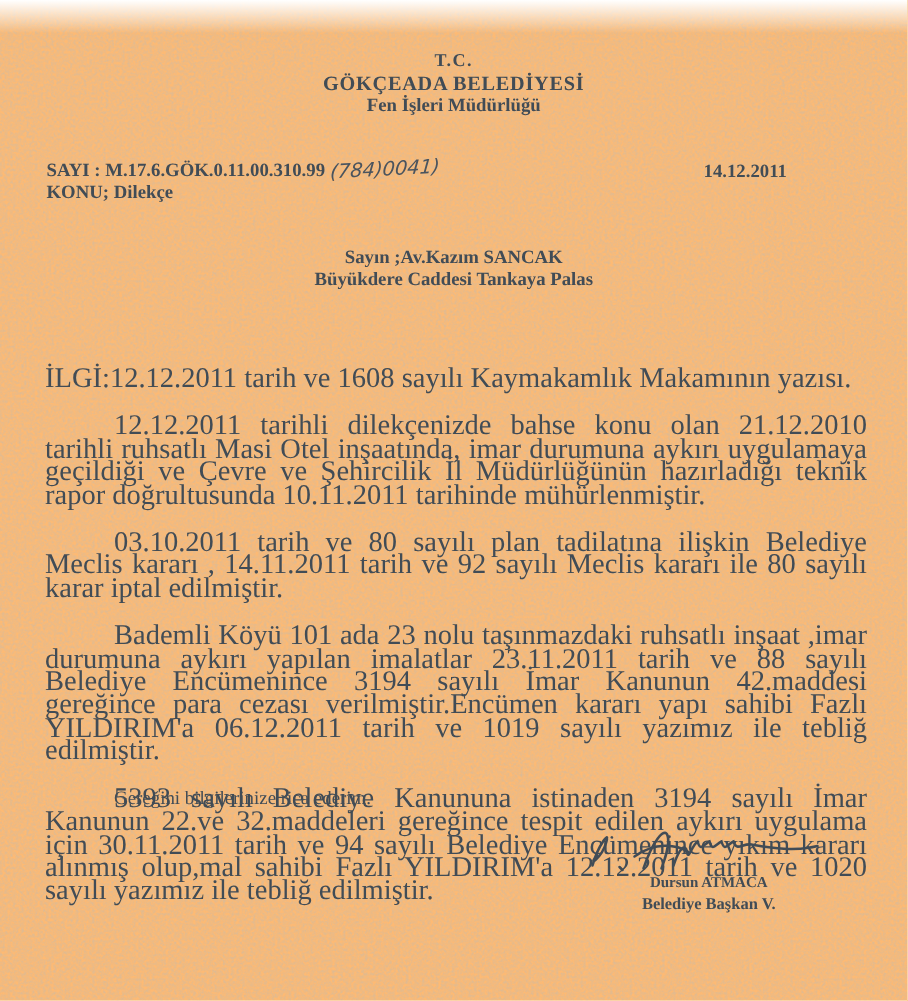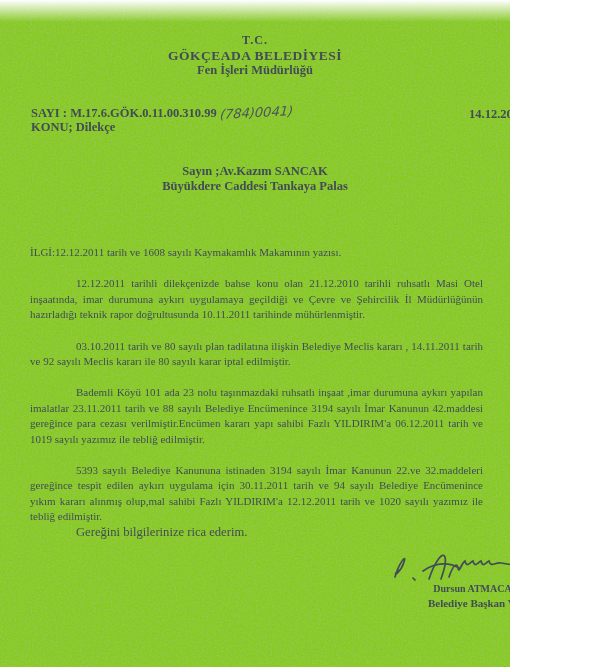--- a/index.html
+++ b/index.html
@@ -1,19 +1,19 @@
 <!DOCTYPE html>
 <html><head>
 <meta charset="utf-8">
 <style>
   html,body{margin:0;padding:0;}
   .page{
     position:relative;
-    width:510px;height:667px;
-    background:#84cc16;
+    width:605px;height:667px;
+    background:#fdba74;
     overflow:hidden;
     font-family:"Liberation Serif","DejaVu Serif",serif;
     color:#414c56;
   }
   .noise-layer{position:absolute;inset:0;pointer-events:none;}
   .top-fade{position:absolute;top:0;left:0;right:0;height:22px;background:linear-gradient(#ffffff,rgba(255,255,255,0));pointer-events:none;}
   .scan-text{filter:blur(0.25px);}
   
   .header{position:absolute;top:33px;left:0;width:100%;text-align:center;line-height:15px;}
   .header .tc{font-size:12px;font-weight:bold;letter-spacing:1px;}
@@ -28,21 +28,21 @@
     font-family:"DejaVu Sans",sans-serif;
     font-style:italic;
     font-weight:400;
     font-size:13px;
     transform:rotate(-3deg) skewX(-8deg);
     color:#4a545e;
   }
   
   .recipient{position:absolute;top:164px;left:0;width:100%;text-align:center;font-weight:bold;font-size:12.5px;line-height:14.5px;}
   
-  .body-text{position:absolute;top:245px;left:30px;right:27px;font-size:11px;line-height:15.4px;text-align:justify;}
+  .body-text{position:absolute;top:245px;left:30px;right:27px;font-size:19px;line-height:15.4px;text-align:justify;}
   .body-text .ref{margin:0 0 11px 0;text-align:left;}
   .body-text p.para{margin:16px 0 11px 0;text-indent:46px;}
   .closing{position:absolute;top:525px;left:76px;font-size:12.6px;text-align:center;}
   
   .sig-block{position:absolute;top:545px;left:365px;width:215px;text-align:center;}
   .sig-scribble{display:block;margin:0 auto -6px auto;}
   .sig-name{font-weight:bold;font-size:10px;line-height:15px;}
   .sig-title{font-weight:bold;font-size:11px;line-height:15px;}
 </style>
 </head>

